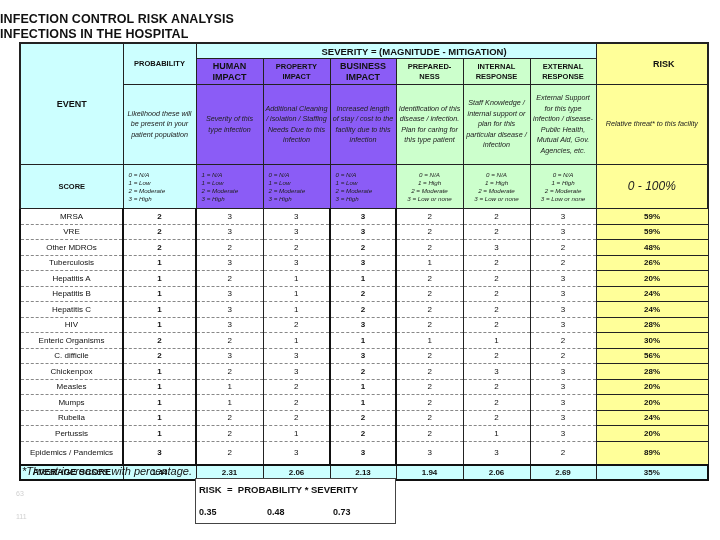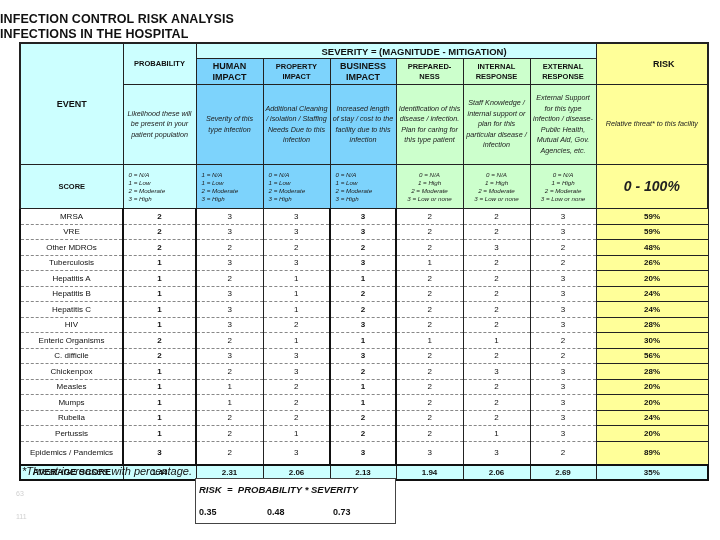--- a/index.html
+++ b/index.html
@@ -3,40 +3,40 @@
 <meta charset="utf-8">
 <style>
   html, body { margin:0; padding:0; background:#ffffff; }
   body { width:720px; height:540px; position:relative; overflow:hidden; font-family:"Liberation Sans", sans-serif; color:#111; }
   .title { position:absolute; left:0; width:720px; text-align:left; font-weight:bold; font-size:12.5px; letter-spacing:0.1px; }
   #t1 { top:12px; }
   #t2 { top:27px; }
   table.grid { position:absolute; left:19px; top:42px; border-collapse:collapse; table-layout:fixed; width:688px; }
   table.grid td { border:1px solid #222; text-align:center; vertical-align:middle; padding:0; overflow:hidden; }
   .cyan { background:#ccffff; }
-  .orange { background:#7dd3fc; }
+  .orange { background:#8b5cf6; }
   .green { background:#ccffcc; }
   .yellow { background:#ffff99; }
   .hdr { font-weight:bold; font-size:9px; line-height:11px; }
   .hdr-sm { font-weight:bold; font-size:7.5px; line-height:10px; }
   .sev { font-weight:bold; font-size:9.5px; height:14px; }
   .desc { font-style:italic; font-size:7.2px; line-height:10.5px; color:#222; padding:0 2px !important; }
   .score { font-style:italic; font-size:6.2px; line-height:8px; text-align:left !important; padding-left:5px !important; color:#222; }
   .score.center { text-align:center !important; padding-left:0 !important; }
   .data td { font-size:8px; height:14.5px; border-top:1px dashed #888 !important; border-bottom:1px dashed #888 !important; }
   .data td.ev { font-size:8px; }
   .data td.risk { font-weight:bold; font-size:8px; border:1.5px solid #222 !important; }
   .data td.b { font-weight:bold; }
   .data.tall td { height:22px; }
   .thick-l { border-left:2px solid #111 !important; }
   .avg td { font-size:8px; font-weight:bold; height:13px; border-top:2px solid #111 !important; border-bottom:2px solid #111 !important; }
   .avg td.ev { font-size:9px; }
   .foot { position:absolute; left:22px; top:465px; font-style:italic; font-size:11px; }
   .riskbox { position:absolute; left:195px; top:478px; width:199px; height:44px; border:1px solid #444; background:#fff; }
-  .riskbox .formula { position:absolute; left:3px; top:5px; font-weight:bold; font-size:9.5px; white-space:pre;font-style:italic; }
+  .riskbox .formula { position:absolute; left:3px; top:5px; font-weight:bold; font-size:9.5px; white-space:pre; }
   .riskbox .vals { position:absolute; left:3px; top:28px; font-weight:bold; font-size:9px; width:195px; }
   .riskbox .vals span { position:absolute; }
   .faint { position:absolute; left:16px; font-size:7px; color:#d0d0d0; }
 </style>
 </head>
 <body>
 
 <div class="title" id="t1">INFECTION CONTROL RISK ANALYSIS</div>
 <div class="title" id="t2">INFECTIONS IN THE HOSPITAL</div>
 
@@ -79,21 +79,21 @@
     </tr>
     <tr style="height:44px" id="score-row">
       <td class="cyan hdr-sm" style="border-left-width:2px;">SCORE</td>
       <td class="cyan score"><span>0 = N/A</span><br><span>1 = Low</span><br><span>2 = Moderate</span><br><span>3 = High</span></td>
       <td class="orange score"><span>1 = N/A</span><br><span>1 = Low</span><br><span>2 = Moderate</span><br><span>3 = High</span></td>
       <td class="orange score"><span>0 = N/A</span><br><span>1 = Low</span><br><span>2 = Moderate</span><br><span>3 = High</span></td>
       <td class="orange score"><span>0 = N/A</span><br><span>1 = Low</span><br><span>2 = Moderate</span><br><span>3 = High</span></td>
       <td class="green score center"><span>0 = N/A</span><br><span>1 = High</span><br><span>2 = Moderate</span><br><span>3 = Low or none</span></td>
       <td class="green score center"><span>0 = N/A</span><br><span>1 = High</span><br><span>2 = Moderate</span><br><span>3 = Low or none</span></td>
       <td class="green score center"><span>0 = N/A</span><br><span>1 = High</span><br><span>2 = Moderate</span><br><span>3 = Low or none</span></td>
-      <td class="yellow desc" style="border-right-width:2px;font-size:14px;font-weight:bold;">0 - 100%</td>
+      <td class="yellow desc" style="border-right-width:2px;font-size:12px;">0 - 100%</td>
     </tr>
   <tr class="data">
         <td class="ev" style="border-left: 2px solid rgb(17, 17, 17);">MRSA</td>
         <td class="b thick-l">2</td>
         <td class="thick-l">3</td>
         <td>3</td>
         <td class="b thick-l">3</td>
         <td class="thick-l">2</td>
         <td>2</td>
         <td>3</td>

